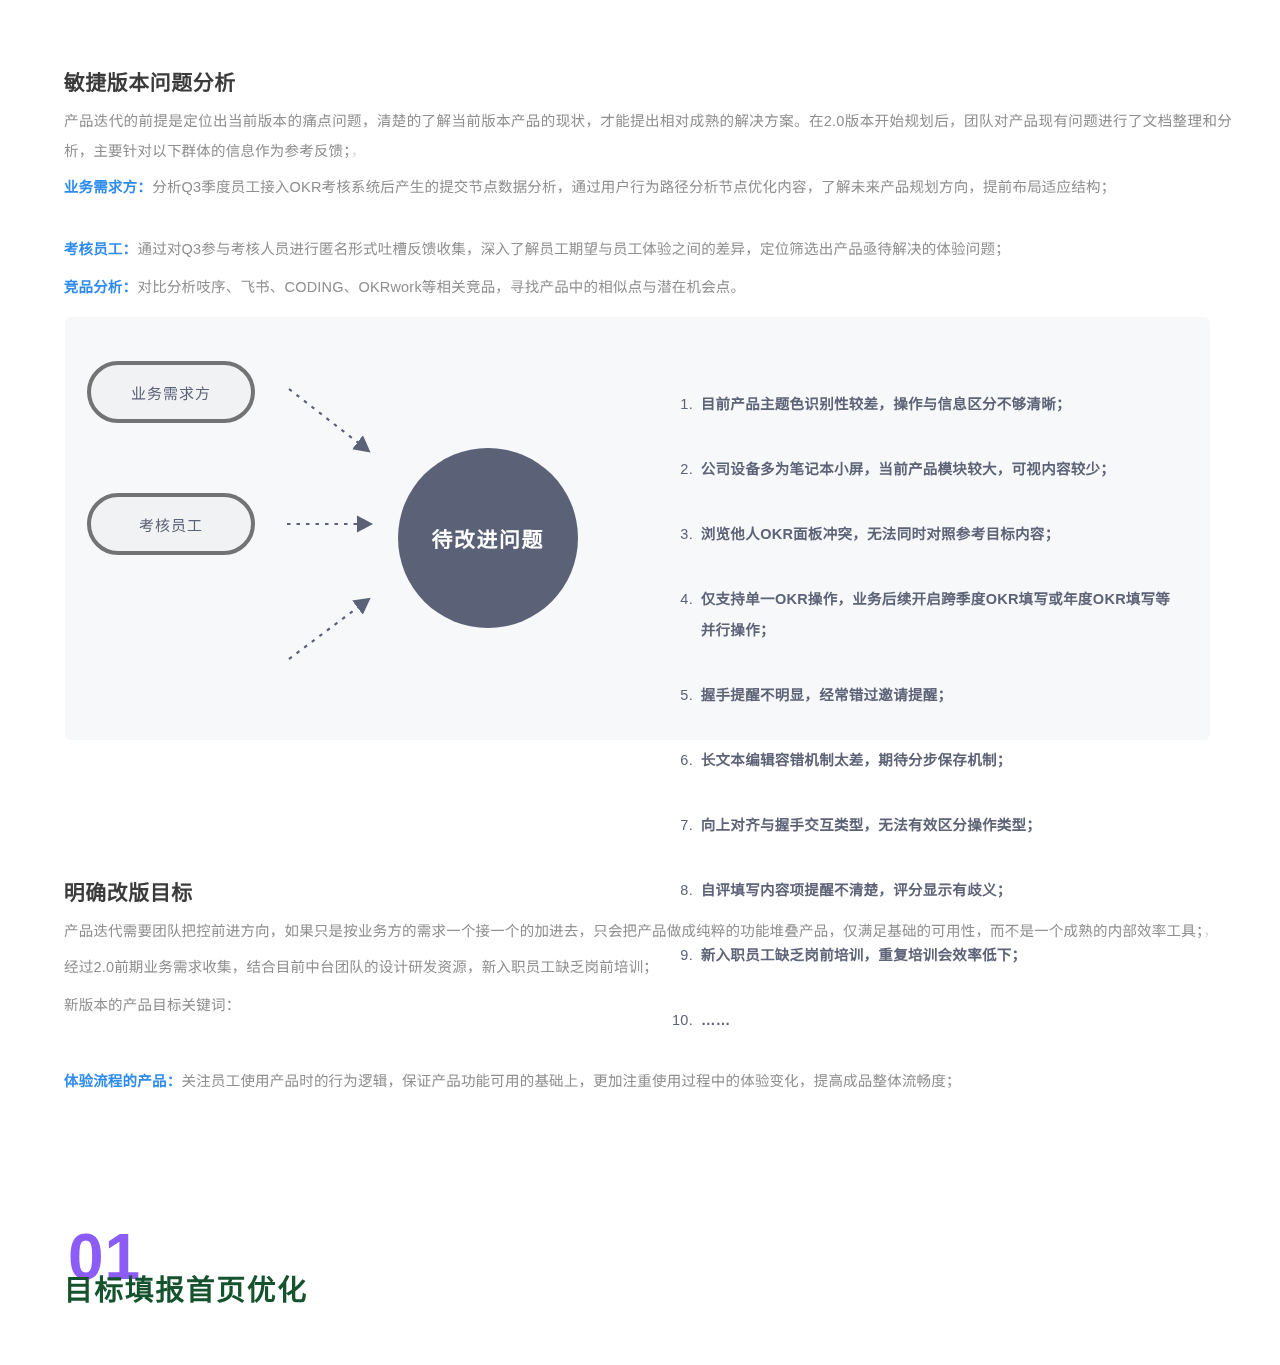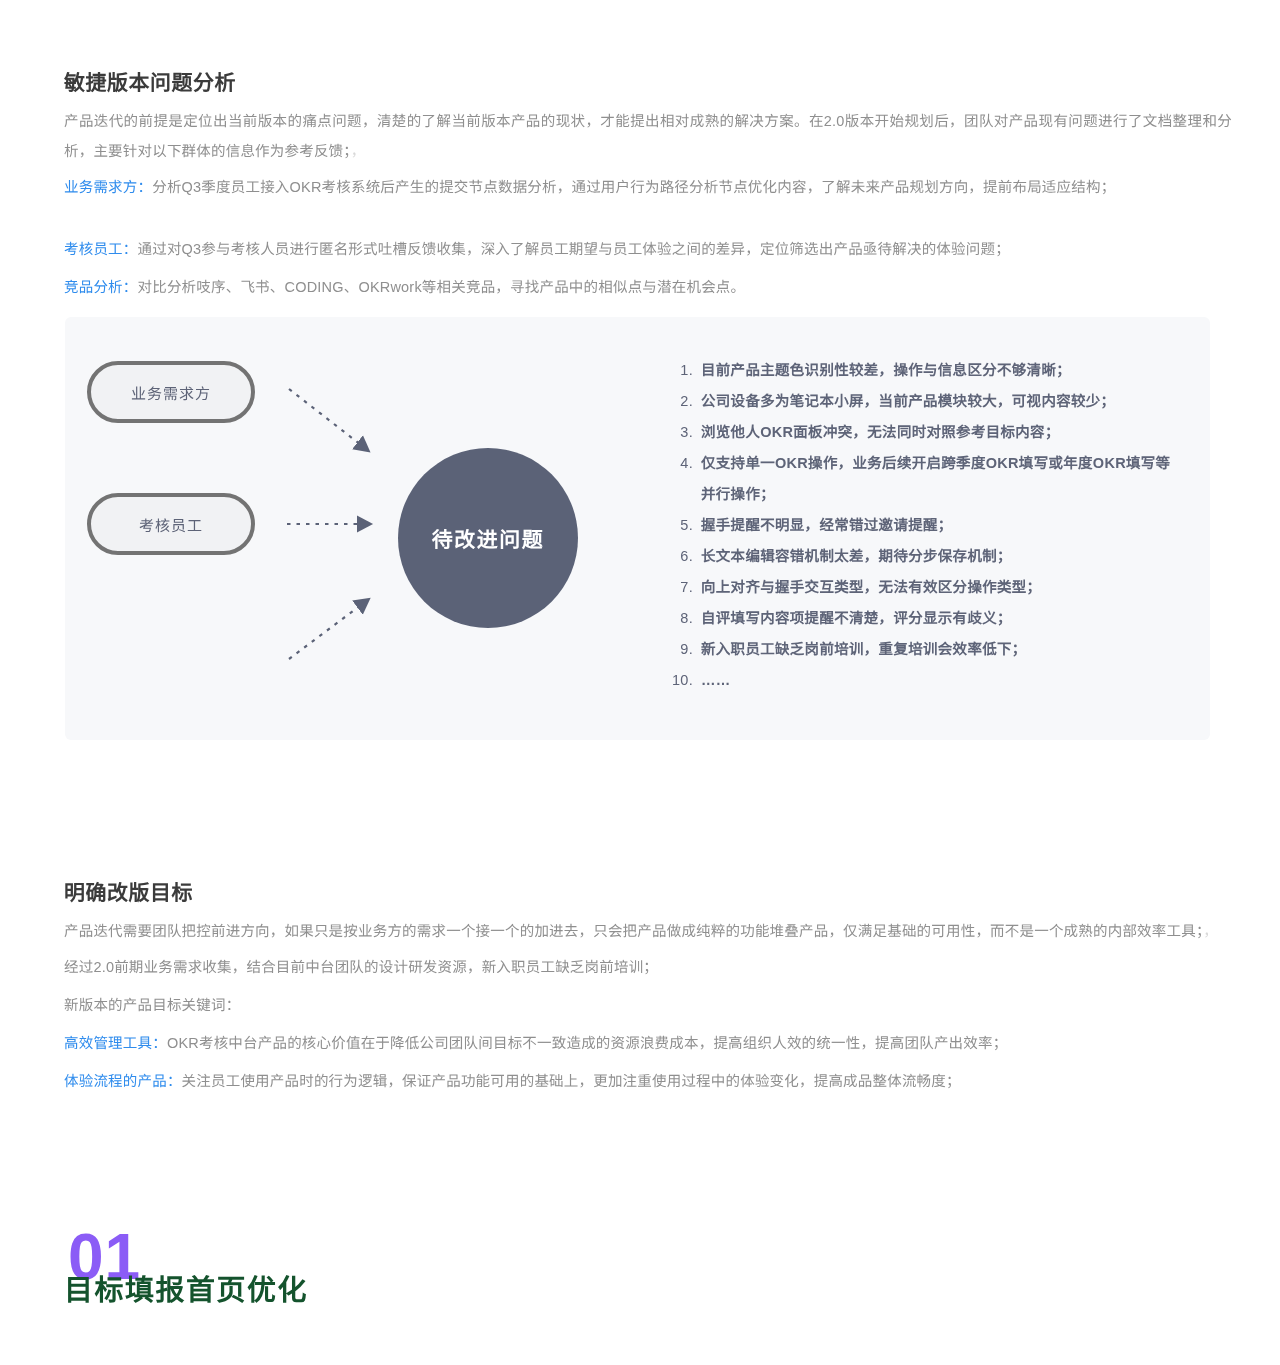--- a/index.html
+++ b/index.html
@@ -41,21 +41,21 @@
     left: 64px;
     width: 1168px;
     font-size: 14.5px;
     line-height: 30px;
     color: #8f8f8f;
     letter-spacing: 0.2px;
     text-align: justify;
   }
   .para .lead {
     color: #2f8ced;
-    font-weight: 400;
+    font-weight: 700;
   }
   .para .faint-comma {
     color: #d8d8d8;
   }
 
   
   .diagram-panel {
     position: absolute;
     left: 65px;
     top: 317px;
@@ -125,20 +125,21 @@
   .problem-list li {
     position: relative;
     counter-increment: prob;
     font-size: 14.5px;
     line-height: 31px;
     color: #5e6478;
     font-weight: 700;
     letter-spacing: 0.3px;
     padding-left: 36px;
     margin-bottom: 0;
+    margin-top: 34px;
   }
   .problem-list li::before {
     content: counter(prob) ".";
     position: absolute;
     left: 0;
     top: 0;
     width: 28px;
     text-align: right;
     font-weight: 400;
     color: #5e6478;
@@ -232,21 +233,20 @@
   </div>
 
   <div class="section-title" style="top:878px;">明确改版目标</div>
 
   <div class="para" style="top:916px;"><span>产品迭代需要团队把控前进方向，如果只是按业务方的需求一个接一个的加进去，只会把产品做成纯粹的功能堆叠产品，仅满足基础的可用性，而不是一个成熟的内部效率工具；</span><span class="faint-comma">，</span></div>
 
   <div class="para" style="top:952px;"><span>经过2.0前期业务需求收集，结合目前中台团队的设计研发资源，新入职员工缺乏岗前培训；</span></div>
 
   <div class="para" style="top:990px;"><span>新版本的产品目标关键词：</span></div>
 
-  <div class="para" style="top:1028px;"><span class="lead">高效管理工具：</span><span>OKR考核中台产品的核心价值在于降低公司团队间目标不一致造成的资源浪费成本，提高组织人效的统一性，提高团队产出效率；</span></div>
 
   <div class="para" style="top:1066px;"><span class="lead">体验流程的产品：</span><span>关注员工使用产品时的行为逻辑，保证产品功能可用的基础上，更加注重使用过程中的体验变化，提高成品整体流畅度；</span></div>
 
   <div class="chapter">
     <div class="chapter-num">01</div>
     <div class="chapter-title">目标填报首页优化</div>
   </div>
 
 </div>
 

